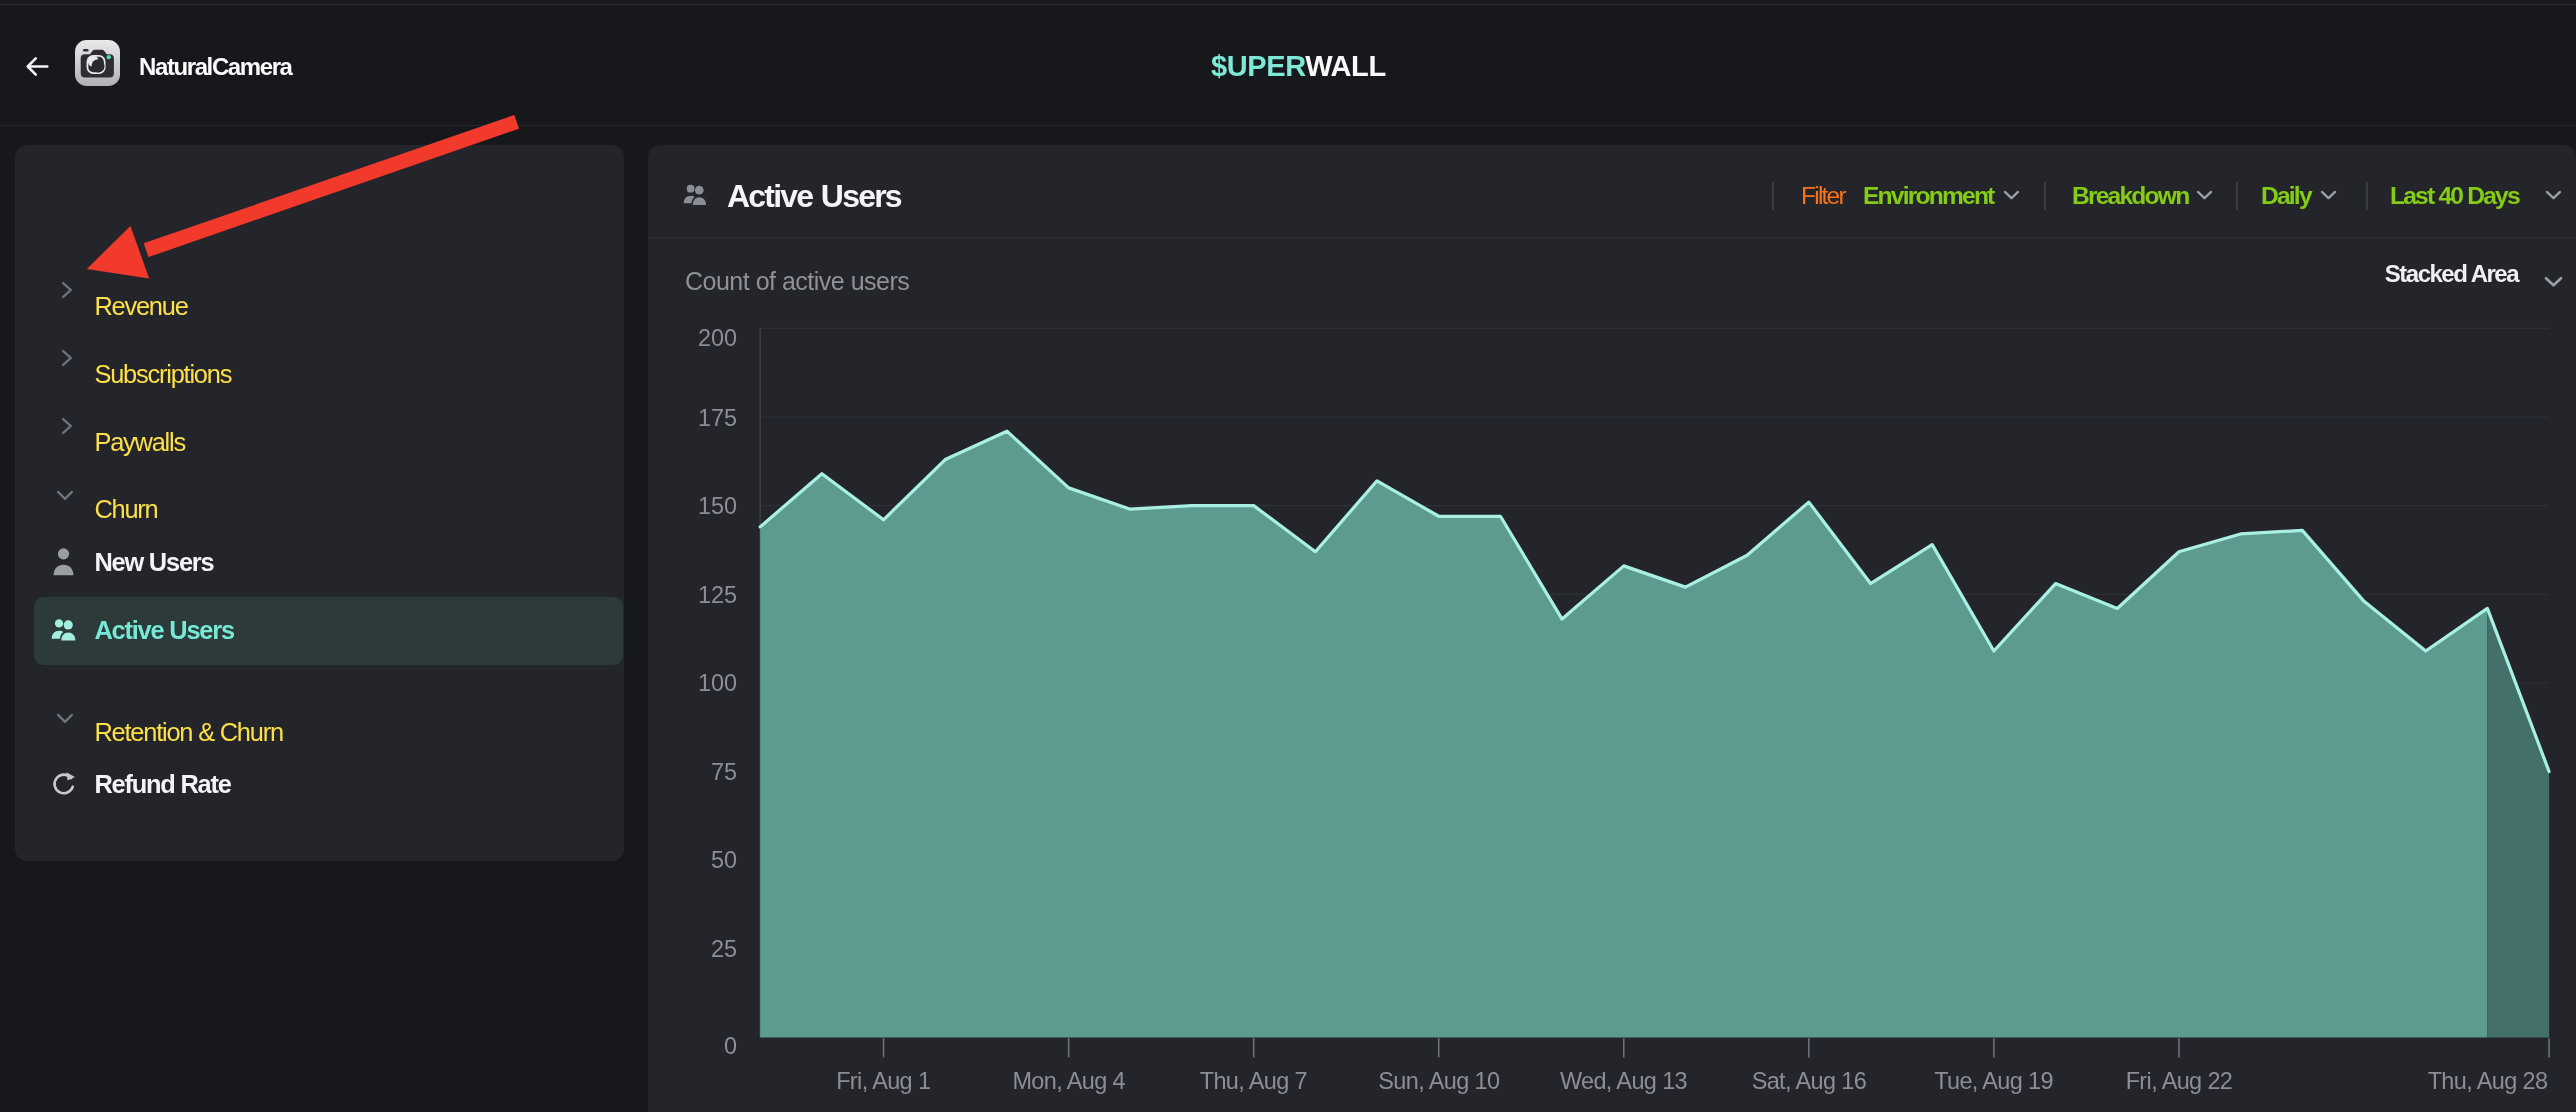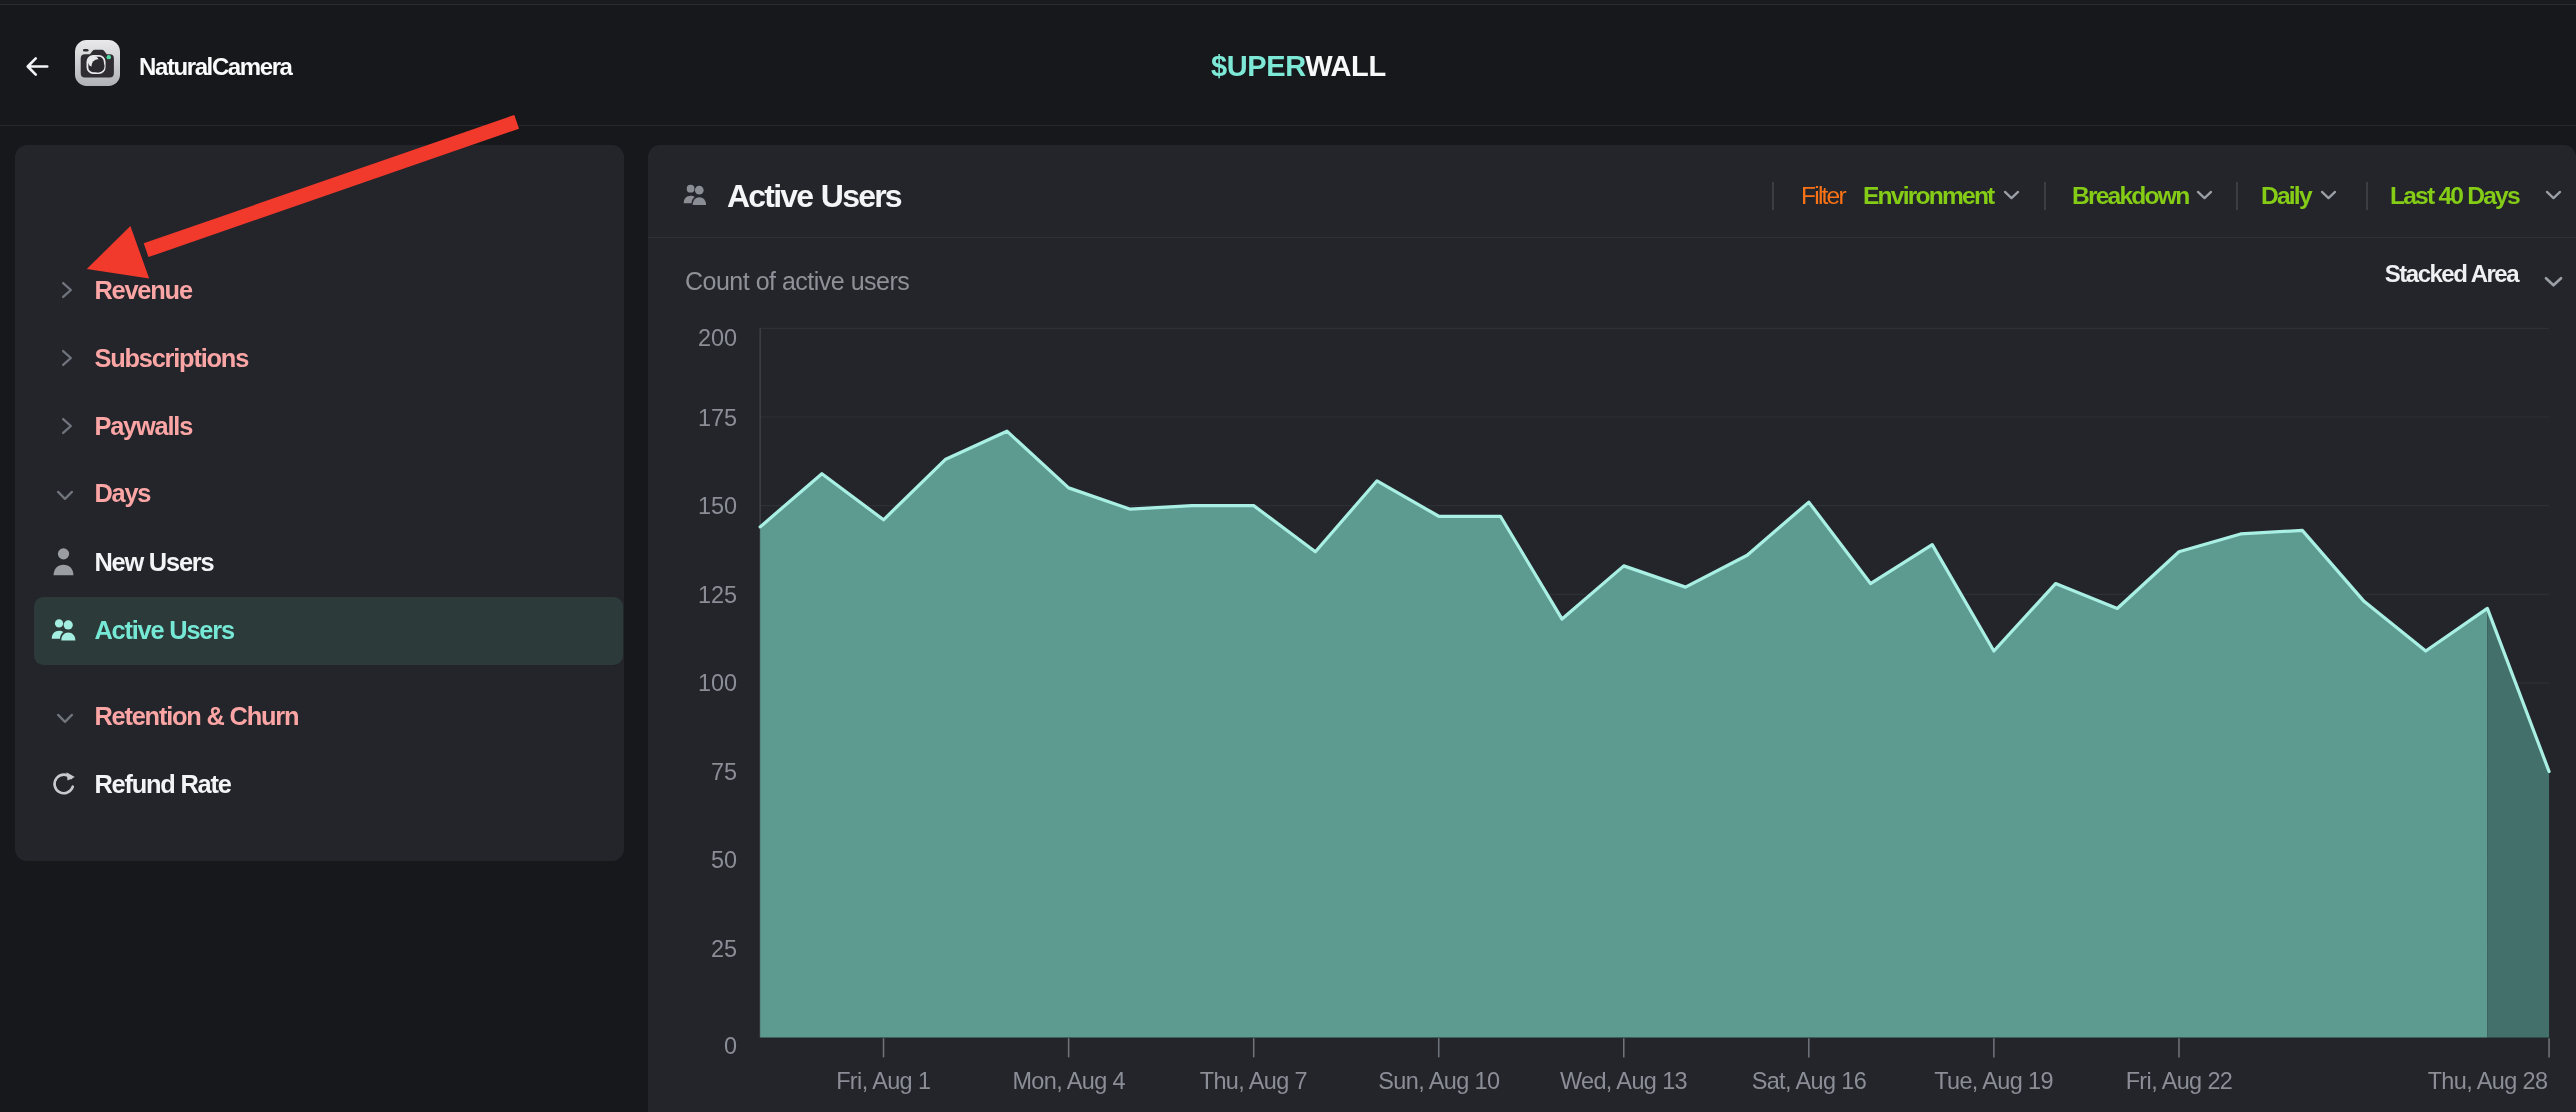--- a/index.html
+++ b/index.html
@@ -9,21 +9,21 @@
   #topstrip{left:0;top:0;width:2576px;height:3.8px;background:#1a1b1e;border-bottom:1.5px solid #2b2c30;}
   #header{left:0;top:5.4px;width:2576px;height:120px;background:#17181b;border-bottom:1.5px solid #26272c;}
   #appname{left:139px;top:51px;font-size:24px;font-weight:700;letter-spacing:-1.4px;color:#fafbfc;line-height:32px;}
   #logo{left:1211px;top:50px;font-size:29px;font-weight:700;letter-spacing:-0.4px;line-height:32px;white-space:nowrap;}
   #logo .t{color:#7de8d6;} #logo .w{color:#f7f8f9;}
   .panel{background:#23252b;border-radius:12.3px;}
   #side{left:15.4px;top:145px;width:609px;height:716px;}
   #side .hdr{position:absolute;left:0;top:0;width:100%;height:92px;border-bottom:1.5px solid #303339;}
   #side .hdr .t{position:absolute;left:37px;top:35px;font-size:29px;font-weight:700;letter-spacing:-1.9px;word-spacing:1.5px;color:#f4f5f7;line-height:26px;}
   .item{position:absolute;left:79px;font-size:25.4px;letter-spacing:-1.2px;line-height:26px;white-space:nowrap;}
-  .grey{color:#fca5a5;font-weight:700;}
+  .grey{color:#fde047;font-weight:400;margin-top:16px;}
   .white{color:#f2f4f6;font-weight:700;}
   .teal{color:#76e8d6;font-weight:700;}
   #pill{position:absolute;left:18.5px;top:452px;width:589px;height:68px;background:#2c3a39;border-radius:9.2px;}
   #main{left:648px;top:145px;width:1928px;height:1113px;}
   #main .hdr{position:absolute;left:0;top:0;width:100%;height:92px;border-bottom:1.5px solid #2e3136;}
   #mtitle{left:79px;top:28px;font-size:32px;font-weight:700;letter-spacing:-1.8px;word-spacing:1.5px;color:#f4f5f7;line-height:46px;}
   .ctrl{position:absolute;top:28px;font-size:24.6px;line-height:46px;letter-spacing:-1.8px;white-space:nowrap;}
   .cgrey{color:#f97316;font-weight:400;}
   .cwhite{color:#84cc16;font-weight:700;}
   .vsep{position:absolute;top:37px;width:1.5px;height:28px;background:#3a3d42;}
@@ -94,21 +94,21 @@
     </svg>
 
   <svg class="abs" style="left:35px;top:625px" width="26" height="28" viewBox="0 0 34 36">
     <path d="M27.6 10.2 A12.2 12.2 0 1 0 29.8 21.5" stroke="#c6c9cd" stroke-width="3.4" fill="none" stroke-linecap="round"></path>
     <polygon points="21.5,2.5 32.5,9 23,13.5" fill="#c6c9cd"></polygon>
   </svg>
 
   <div class="item grey" style="top:132px">Revenue</div>
   <div class="item grey" style="top:200px">Subscriptions</div>
   <div class="item grey" style="top:268px">Paywalls</div>
-  <div class="item grey" style="top:335px">Days</div>
+  <div class="item grey" style="top:335px">Churn</div>
   <div class="item white" style="top:404px">New Users</div>
   <div class="item teal" style="top:472px">Active Users</div>
   <div class="item grey" style="top:558px">Retention &amp; Churn</div>
   <div class="item white" style="top:626px">Refund Rate</div>
 </div>
 
 <div id="main" class="abs panel">
   <div class="hdr"></div>
   <svg class="abs" style="left:35px;top:38px" width="24.6" height="23" viewBox="0 0 34 30">
     <circle cx="10.5" cy="7" r="5.4" fill="#8a8d93"></circle>

